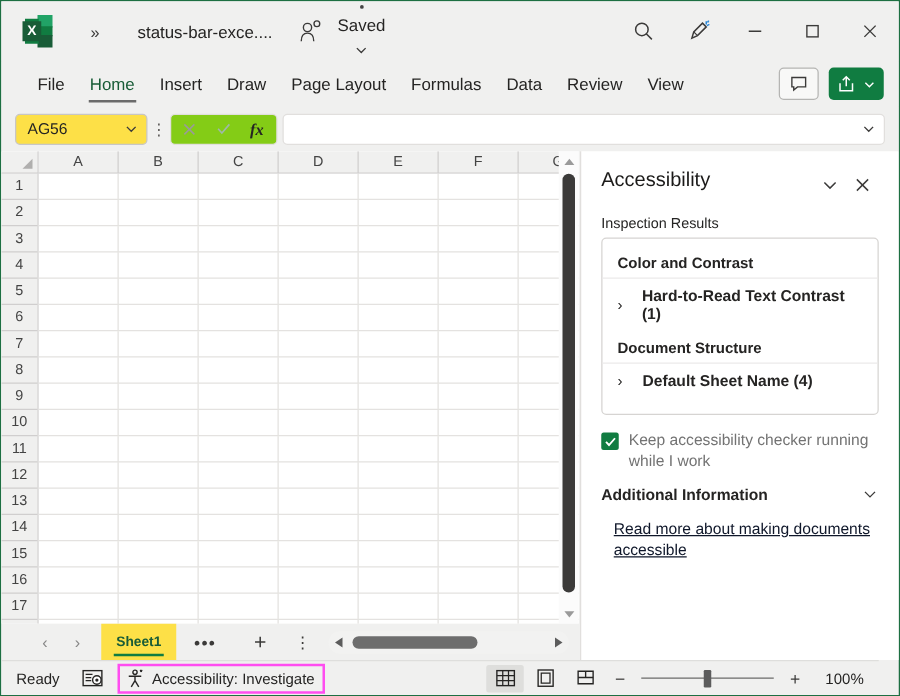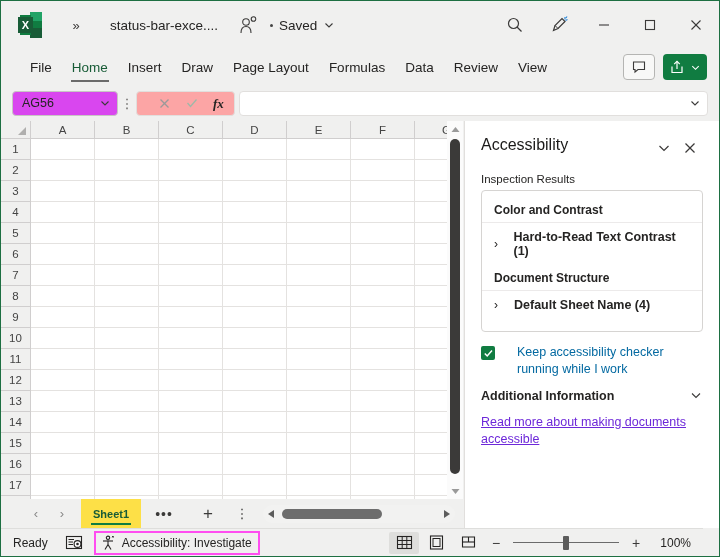--- a/index.html
+++ b/index.html
@@ -40,21 +40,21 @@
   }
   .chev-more {
     margin-left: 20px; width: 24px; height: 24px;
     display: flex; align-items: center; justify-content: center;
     color: #3b3a39; font-size: 13px; cursor: pointer;
   }
   .doc-title {
     margin-left: 22px; font-size: 13.5px; color: #252423; white-space: nowrap;
   }
   .people-icon { margin-left: 20px; width: 22px; height: 20px; position: relative; }
-  .saved-wrap { display: flex; align-items: center; margin-left: 10px; gap: 6px; }
+  .saved-wrap { display: flex; align-items: center; margin-left: 10px; gap: 6px; flex-direction: column; }
   .dot { width: 3px; height: 3px; border-radius: 50%; background: #444; }
   .saved-text { font-size: 13.5px; color: #252423; }
   .tb-right { margin-left: auto; display: flex; align-items: center; height: 48px; }
   .tb-btn {
     width: 44px; height: 34px; display: flex; align-items: center; justify-content: center;
     cursor: pointer;
   }
   .win-btn {
     width: 46px; height: 48px; display: flex; align-items: center; justify-content: center;
     cursor: pointer;
@@ -85,31 +85,31 @@
     align-items: center; padding: 0 6px; gap: 5px; cursor: pointer;
   }
 
   
   .formulabar {
     position: absolute; top: 84px; left: 0; right: 0; height: 36px;
     display: flex; align-items: center; background: #f0f0ef;
   }
   .namebox {
     margin-left: 11px; width: 106px; height: 25px;
-    border: 1px solid #c8c6c4; border-radius: 4px; background: #d946ef;
+    border: 1px solid #c8c6c4; border-radius: 4px; background: #fde047;
     display: flex; align-items: center; padding: 0 6px 0 9px;
   }
   .namebox .nb-text { font-size: 12.5px; color: #252423; flex: 1; }
   .fb-dots {
     width: 18px; height: 24px; display: flex; align-items: center; justify-content: center;
     font-size: 13px; color: #605e5c; cursor: pointer;
   }
   .fb-group {
     height: 25px; display: flex; align-items: flex-start;
-    border: 1px solid #e1dfdd; border-radius: 4px; background: #fca5a5; padding-left: 13px;
+    border: 1px solid #e1dfdd; border-radius: 4px; background: #84cc16;
   }
   .fb-ic { width: 28px; height: 23px; display: flex; align-items: center; justify-content: center; cursor: pointer; }
   .fb-input {
     flex: 1; height: 25px; margin-left: 4px; margin-right: 11px;
     border: 1px solid #e1dfdd; border-radius: 4px; background: #fff;
     display: flex; align-items: center; padding: 0 6px;
   }
   .fb-caret { margin-left: auto; }
 
   
@@ -228,29 +228,29 @@
     display: flex; align-items: center; padding: 7px 12px 7px 12px; cursor: pointer;
   }
   .res-chev { width: 20px; font-size: 12px; color: #252423; }
   .res-text { font-size: 12.5px; font-weight: bold; color: #252423; }
   .keep-row { display: flex; align-items: flex-start; margin-top: 12px; }
   .cbox {
     width: 14px; height: 14px; background: #107c41; border-radius: 2px;
     display: flex; align-items: center; justify-content: center; flex: 0 0 14px;
     margin-top: 2px; cursor: pointer;
   }
-  .keep-text { font-size: 12.5px; color: #0369a1; margin-left: 22px; line-height: 1.35; }
+  .keep-text { font-size: 12.5px; color: #737373; margin-left: 8px; line-height: 1.35; }
   .addl-row {
     display: flex; align-items: center; margin-top: 10px; cursor: pointer;
   }
   .addl-title { font-size: 12.5px; font-weight: bold; color: #252423; }
   .addl-chev { margin-left: auto; color: #3b3a39; font-size: 11px; }
   .pane-link {
-    display: block; margin-top: 10px; 
-    font-size: 12.5px; color: #6d28d9; text-decoration: underline;
+    display: block; margin-top: 10px; margin-left: 10px;
+    font-size: 12.5px; color: #0f172a; text-decoration: underline;
     line-height: 1.35; cursor: pointer;
   }
 
   
   .statusbar {
     position: absolute; left: 0; right: 16px; bottom: 0; height: 28px;
     background: #f0f0ef; border-top: 1px solid #dededc;
     display: flex; align-items: center;
   }
   .sb-ready { font-size: 12px; color: #252423; margin-left: 12px; }

